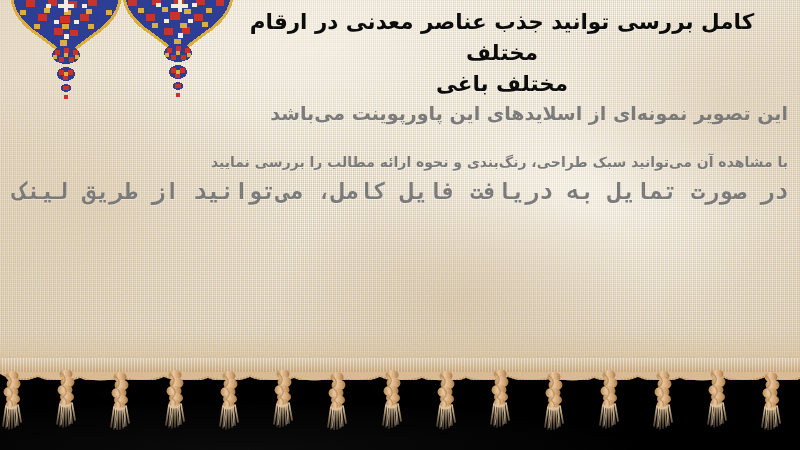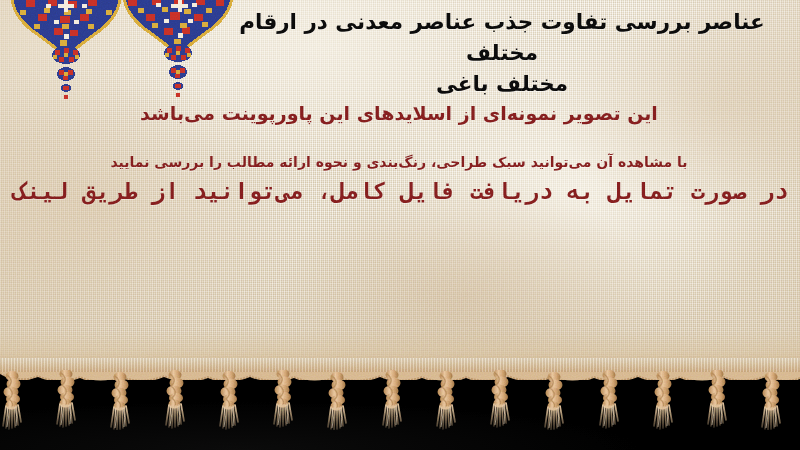--- a/index.html
+++ b/index.html
@@ -56,22 +56,22 @@
     color:#0b0b0b;
     font-size:21.5px;font-weight:700;line-height:1.45;
     letter-spacing:0px;
     direction:rtl;
     text-shadow:0 1px 0 rgba(255,255,255,.30);
   }
   .title-line{display:block;}
 
   .body-wrap{
     position:absolute;right:10px;top:104px;width:782px;
-    text-align:center;
-    color:#7f1d1d;
+    text-align:right;
+    color:#737373;
     font-size:18.5px;font-weight:700;line-height:1.0;
     direction:rtl;
     text-shadow:0 1px 0 rgba(255,255,255,.28);
   }
   .body-line{display:block;padding:0 2px;white-space:nowrap;}
   .bl1{margin-bottom:14px;font-size:19px;}
   .bl2{margin-bottom:13px;font-size:14px;margin-top:32px;}
   .bl3{font-size:23px;font-family:Liberation Mono, monospace;}
 
   
@@ -342,21 +342,21 @@
         <rect x="-3" y="32" width="5" height="4" fill="#c62f26"></rect>
         <rect x="-2" y="28" width="4" height="4" fill="#d8a93a"></rect>
         <ellipse cx="0" cy="44" rx="5" ry="4" fill="#2a3a8c"></ellipse>
         <rect x="-3" y="42" width="6" height="4" fill="#c62f26"></rect>
         <rect x="-2" y="51" width="4" height="4" fill="#c62f26"></rect>
       </g>
     </svg>
   </div>
 
   <div class="title-wrap">
-    <span class="title-line">عناصر بررسی تفاوت جذب عناصر معدنی در ارقام مختلف</span>
+    <span class="title-line">کامل بررسی توانید جذب عناصر معدنی در ارقام مختلف</span>
     <span class="title-line">مختلف باغی</span>
   </div>
 
   <div class="body-wrap">
     <span class="body-line bl1">این تصویر نمونه‌ای از اسلایدهای این پاورپوینت می‌باشد</span>
     <span class="body-line bl2">با مشاهده آن می‌توانید سبک طراحی، رنگ‌بندی و نحوه ارائه مطالب را بررسی نمایید</span>
     <span class="body-line bl3">در صورت تمایل به دریافت فایل کامل، می‌توانید از طریق لینک خرید اقدام فرمایید</span>
   </div>
 
   <div class="canvas-fade"></div>

